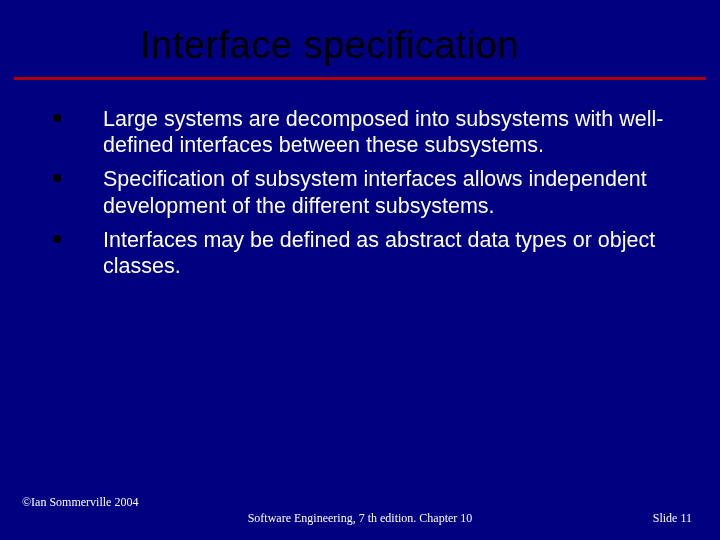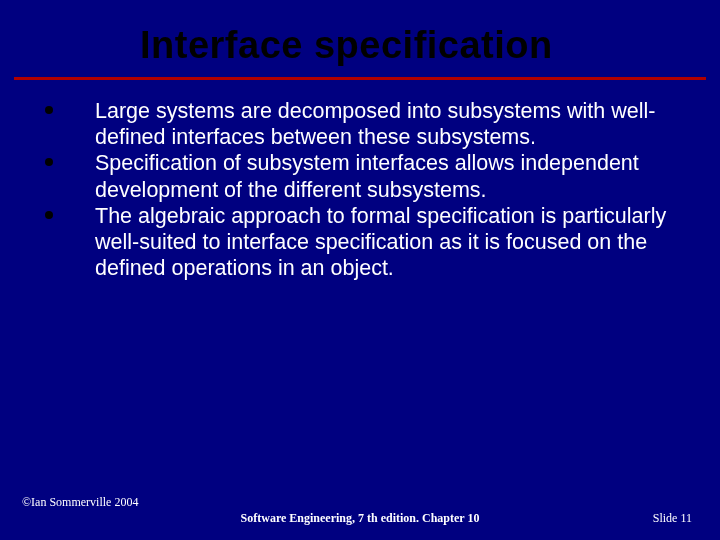--- a/index.html
+++ b/index.html
@@ -18,21 +18,21 @@
   .slide {
     width: 720px;
     height: 540px;
     box-sizing: border-box;
     position: relative;
   }
   .title {
     color: #000000;
     font-family: Arial, Helvetica, sans-serif;
     font-size: 38px;
-    font-weight: bold;
+    font-weight: normal;
     text-align: left;
     padding: 24px 9px 10px 140px;
     margin: 0;
     letter-spacing: 0.5px;
   }
   .rule {
     border: none;
     border-top: 3px solid #b00000;
     margin: 0 14px 0 14px;
   }
@@ -43,21 +43,21 @@
     list-style: none;
     margin: 0;
     padding: 0;
   }
   .content li {
     position: relative;
     padding-left: 50px;
     font-size: 21.5px;
     line-height: 1.22;
     color: #ffffff;
-    margin: 0;
+    margin: 8px;
   }
   .content li::before {
     content: "";
     position: absolute;
     left: 0px;
     top: 8px;
     width: 8px;
     height: 8px;
     background: #000000;
     border-radius: 50%;
@@ -77,42 +77,42 @@
     position: absolute;
     left: 22px;
     bottom: 16px;
   }
   .footer-center {
     position: absolute;
     left: 0;
     right: 0;
     text-align: center;
     bottom: 0;
-    font-weight: bold;
+    font-weight: normal;
   }
   .footer-right {
     position: absolute;
     right: 28px;
     bottom: 0;
     text-align: right;
   }
 </style>
 </head>
 <body>
 
 <div class="slide">
 
   <h1 class="title">Interface specification</h1>
   <hr class="rule">
 
   <div class="content">
     <ul>
       <li>Large systems are decomposed into subsystems with well-defined interfaces between these subsystems.</li>
       <li>Specification of subsystem interfaces allows independent development of the different subsystems.</li>
-      <li>The algebraic approach to formal specification is particularly well-suited to interface specification as it is focused on the defined operations in an object.</li>
+      <li>Interfaces may be defined as abstract data types or object classes.</li>
     </ul>
   </div>
 
   <div class="footer">
     <span class="footer-left">©Ian Sommerville 2004</span>
     <span class="footer-center">Software Engineering, 7 th edition. Chapter 10</span>
     <span class="footer-right">Slide  11</span>
   </div>
 
 </div>

